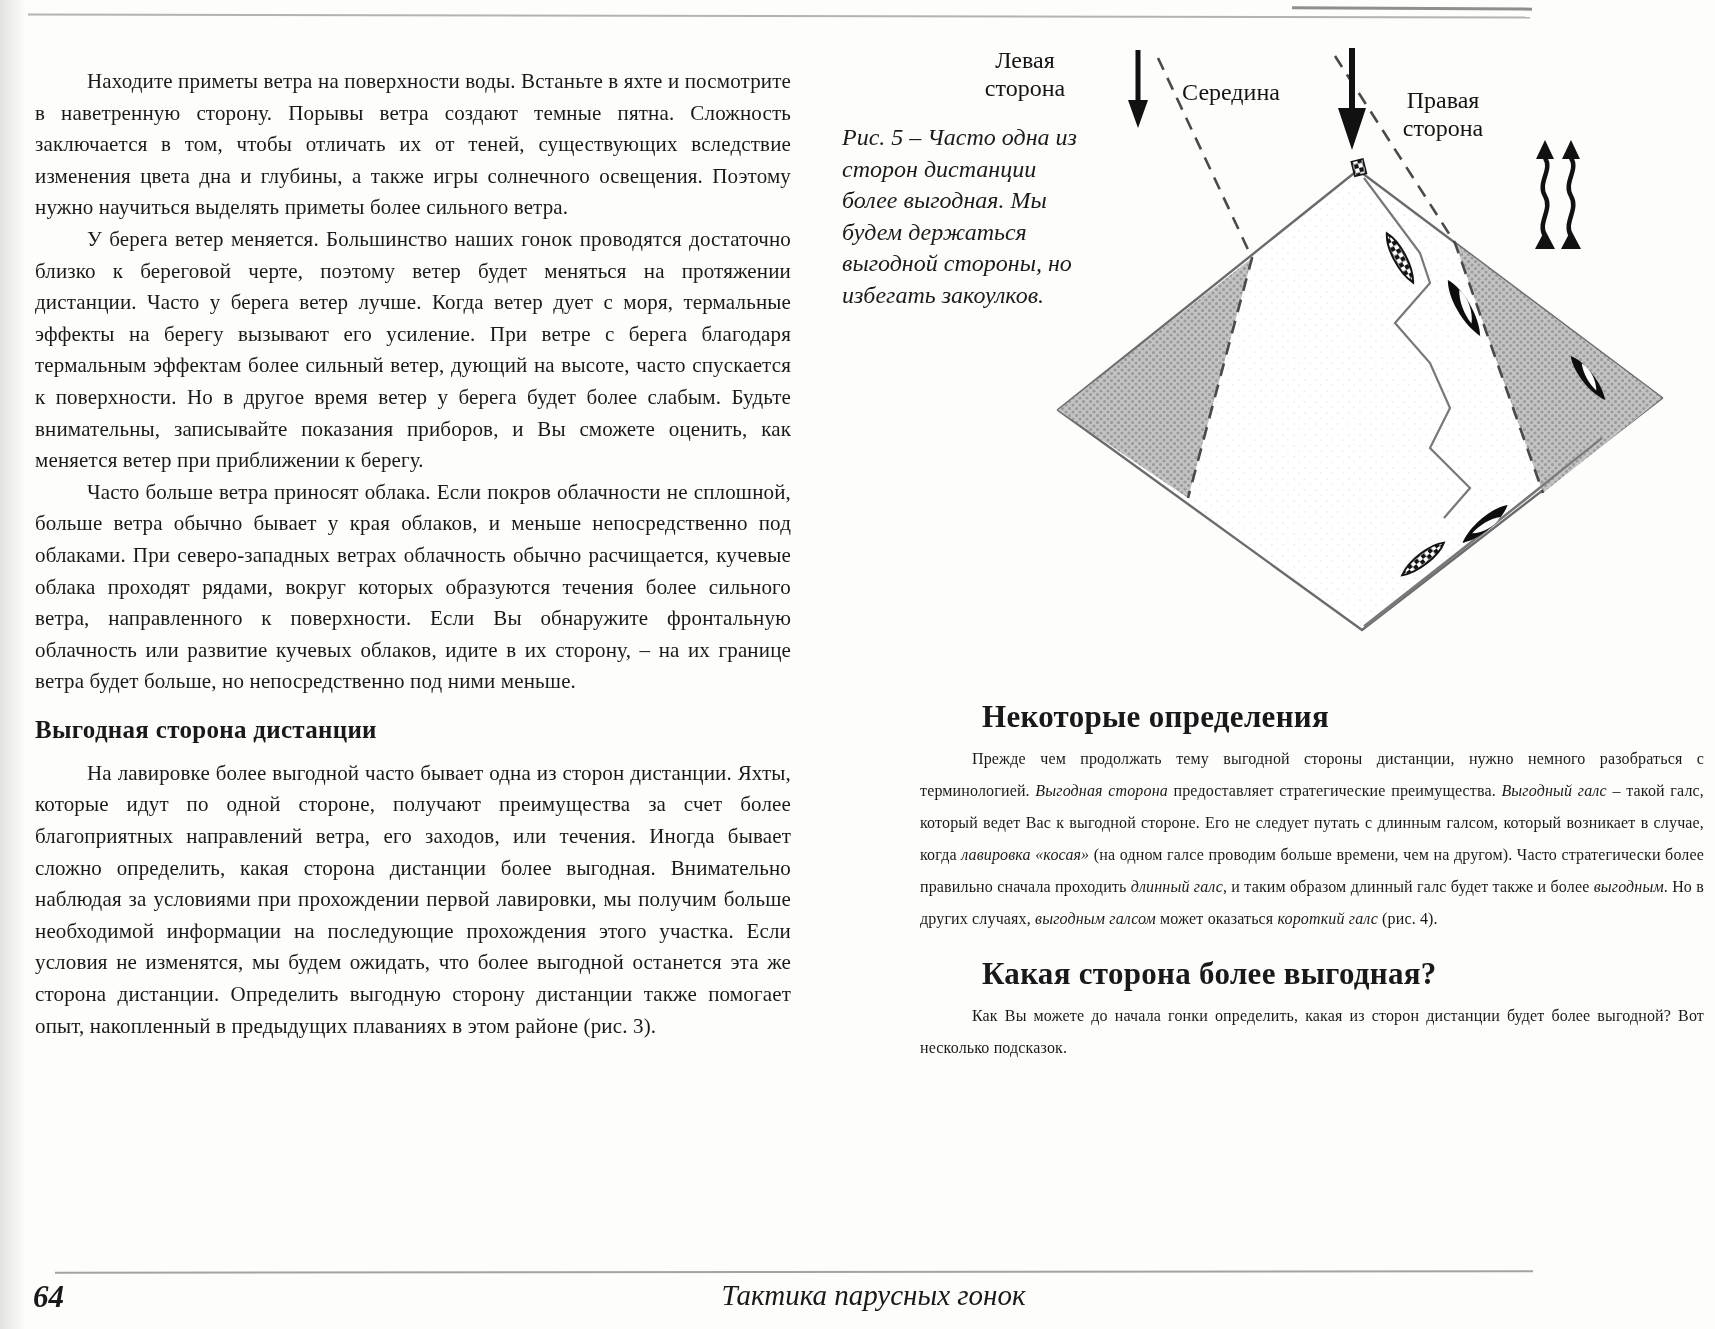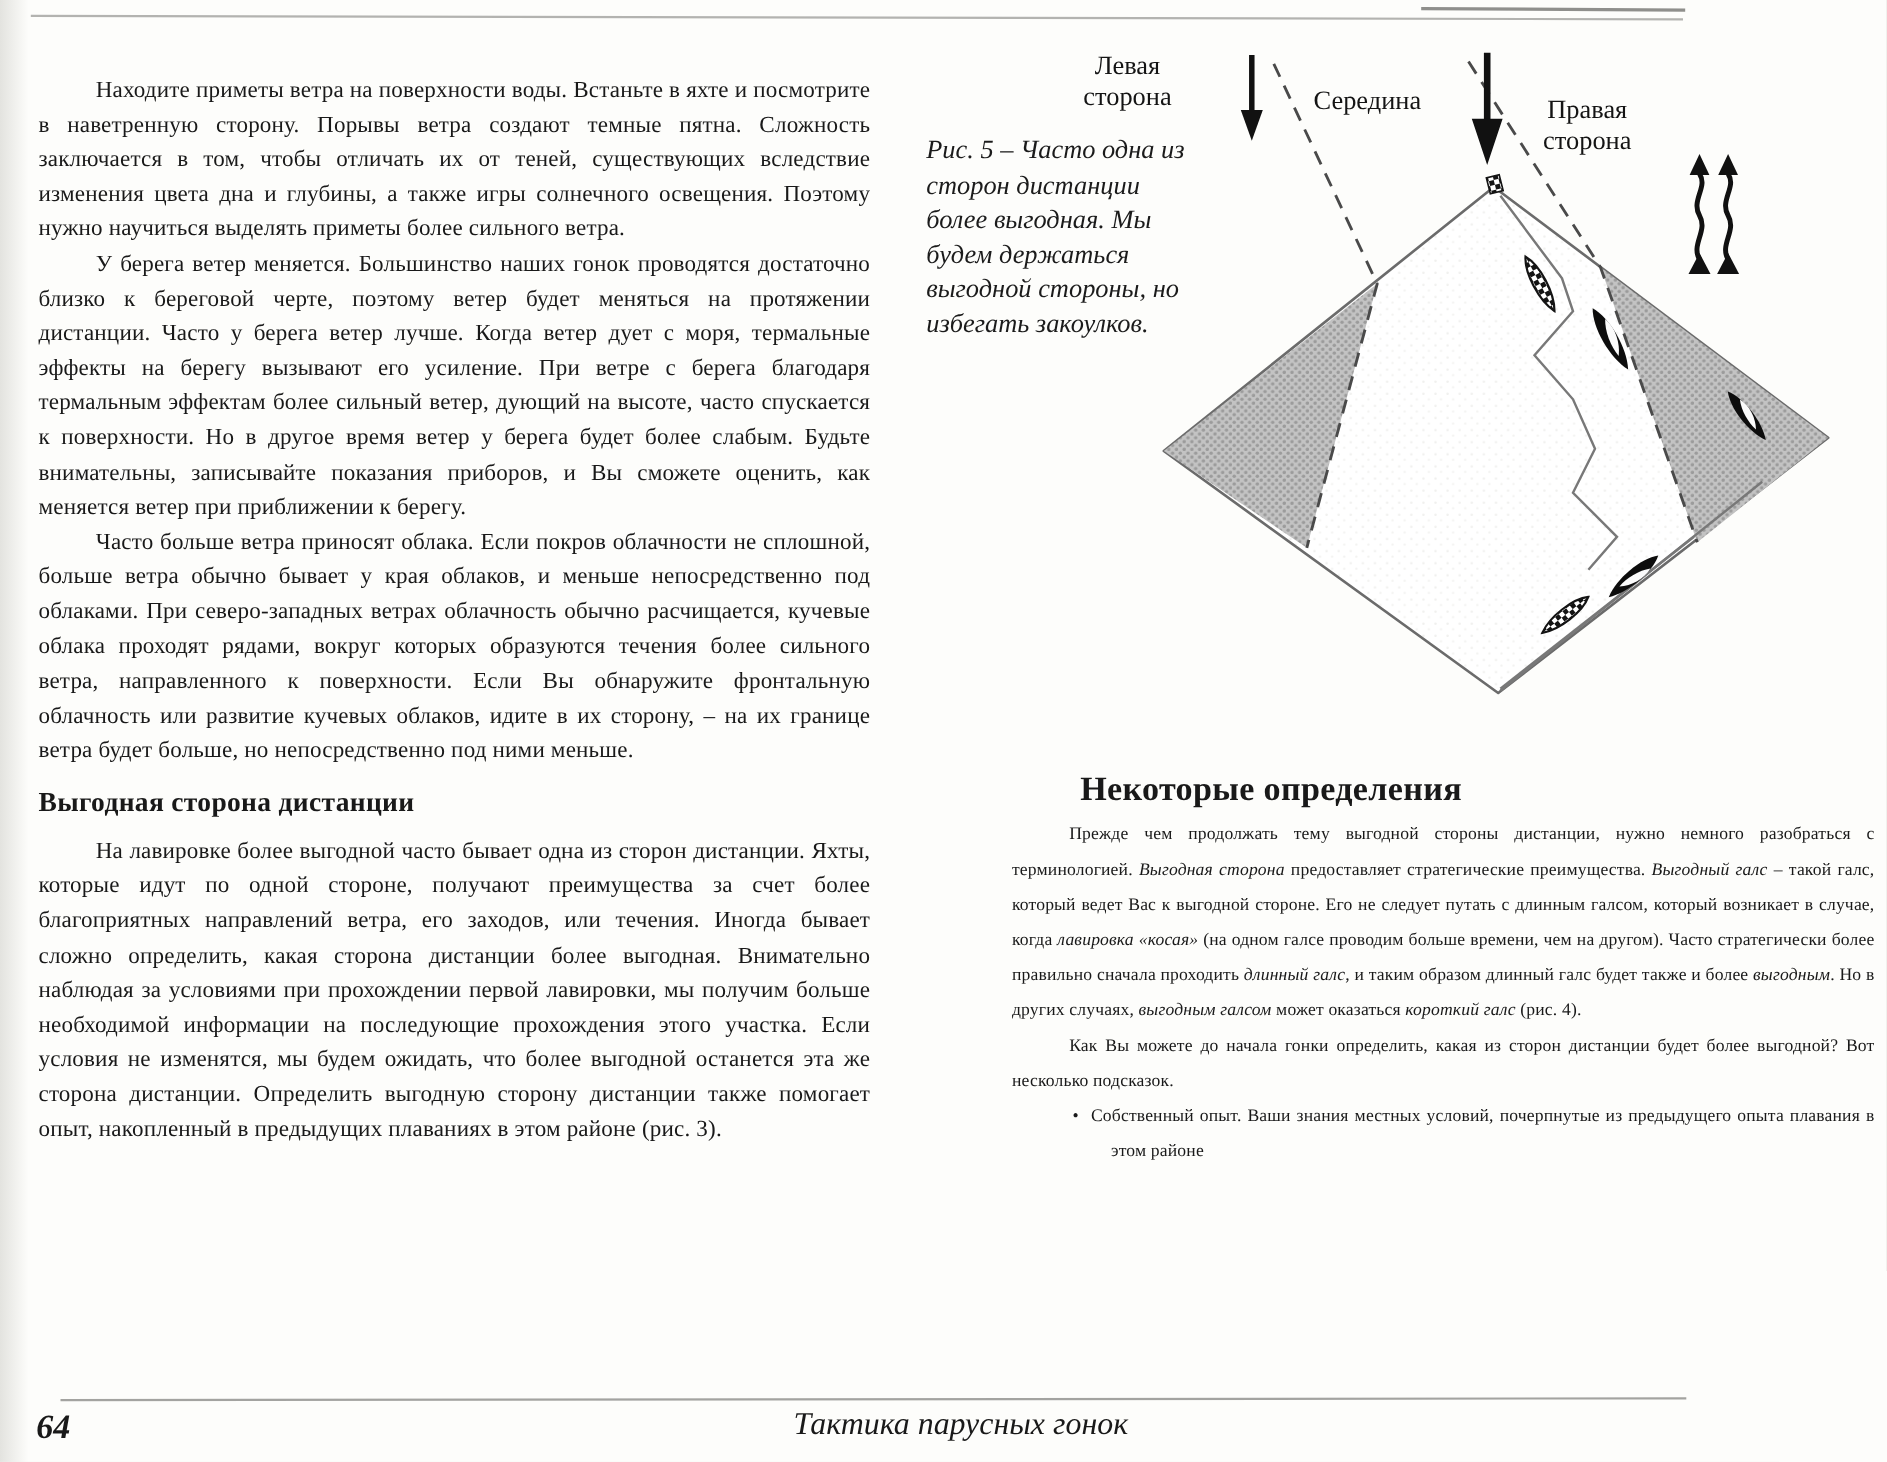--- a/index.html
+++ b/index.html
@@ -30,21 +30,21 @@
   }
 
   
   .figure{position:absolute;left:840px;top:46px;width:875px;height:648px;margin:0;}
   .figure svg{position:absolute;left:0;top:0;}
   .fig-label{
     position:absolute;width:134px;text-align:center;
     font-size:24px;line-height:28px;color:#141414;
   }
   .lbl-left{left:118px;top:0;}
-  .lbl-middle{left:336px;top:32px;}
+  .lbl-middle{left:324px;top:32px;}
   .lbl-right{left:536px;top:12px;margin-top:28px;}
   .fig-caption{
     position:absolute;left:2px;top:76px;width:246px;
     font-style:italic;font-size:24px;line-height:31.5px;color:#1b1b1b;
   }
 
   
   .right-col{position:absolute;left:920px;top:698px;width:784px;}
   .right-col h2{
     font-size:31px;line-height:37px;font-weight:bold;
@@ -163,22 +163,22 @@
 
     <div class="fig-label lbl-left">Левая сторона</div>
     <div class="fig-label lbl-middle">Середина</div>
     <div class="fig-label lbl-right">Правая сторона</div>
     <figcaption class="fig-caption">Рис. 5 – Часто одна из сторон дистанции более выгодная. Мы будем держаться выгодной стороны, но избегать закоулков.</figcaption>
   </figure>
 
   <section class="right-col">
     <h2>Некоторые определения</h2>
     <p><span>Прежде чем продолжать тему выгодной стороны дистанции, нужно немного разобраться с терминологией. </span><span class="it">Выгодная сторона</span><span> предоставляет стратегические преимущества. </span><span class="it">Выгодный галс</span><span> – такой галс, который ведет Вас к выгодной стороне. Его не следует путать с длинным галсом, который возникает в случае, когда </span><span class="it">лавировка «косая»</span><span> (на одном галсе проводим больше времени, чем на другом). Часто стратегически более правильно сначала проходить </span><span class="it">длинный галс</span><span>, и таким образом длинный галс будет также и более </span><span class="it">выгодным</span><span>. Но в других случаях, </span><span class="it">выгодным галсом</span><span> может оказаться </span><span class="it">короткий галс</span><span> (рис. 4).</span></p>
+    <h2 class="second">Какая сторона более выгодная?</h2>
     <p>Как Вы можете до начала гонки определить, какая из сторон дистанции будет более выгодной? Вот несколько подсказок.</p>
-    <p class="bullet"><span class="bullet-marker">•</span><span>Собственный опыт. Ваши знания местных условий, почерпнутые из предыдущего опыта плавания в этом районе</span></p>
   </section>
 
   <footer>
     <div class="foot-rule"></div>
     <div class="page-num">64</div>
     <div class="running-title">Тактика парусных гонок</div>
   </footer>
 
 </div>
 

